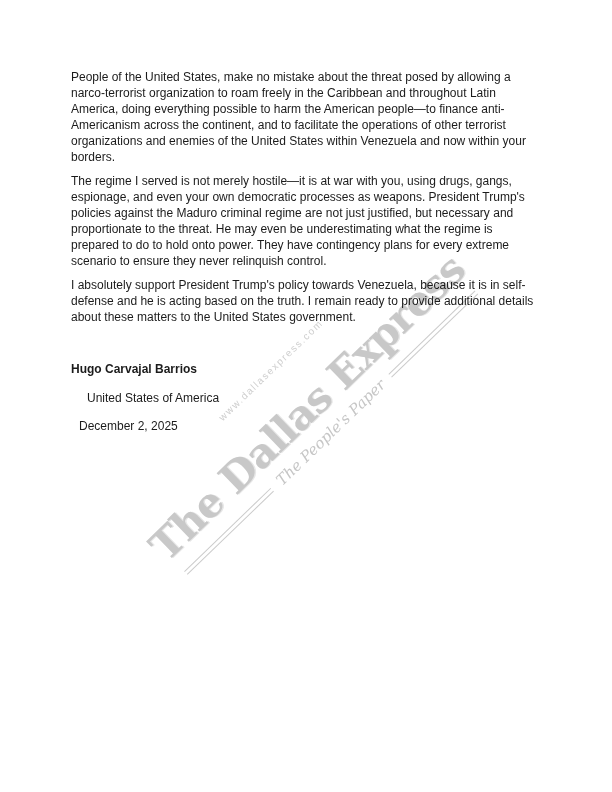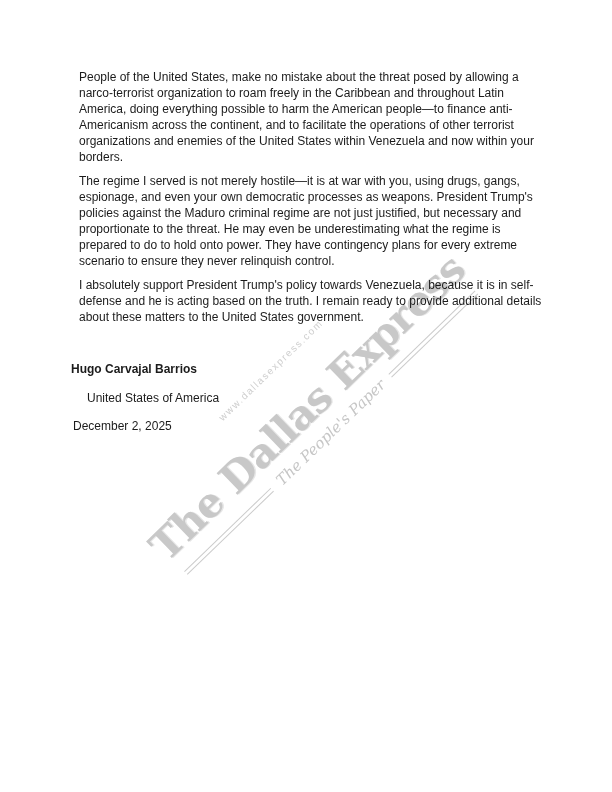--- a/index.html
+++ b/index.html
@@ -71,34 +71,34 @@
 
   
   .content {
     position: absolute;
     left: 71px;
     top: 69px;
     width: 474px;
   }
   .para {
     white-space: pre-line;
-    margin: 0 0 8px 8px;
+    margin: 0 0 8px 0;
   }
   .sig-block {
     margin-top: 36px;
   }
   .sig-name {
     font-weight: bold;
     margin: 16px 0 13px 0;
   }
   .sig-country {
     margin: 0 0 12px 16px;
   }
   .sig-date {
-    margin: 2px;
+    margin: 8px;
   }
 </style>
 </head>
 <body>
 
 <div class="page">
 
   <div class="watermark">
     <div class="wm-url">www.dallasexpress.com</div>
     <div class="wm-title">The Dallas Express</div>

